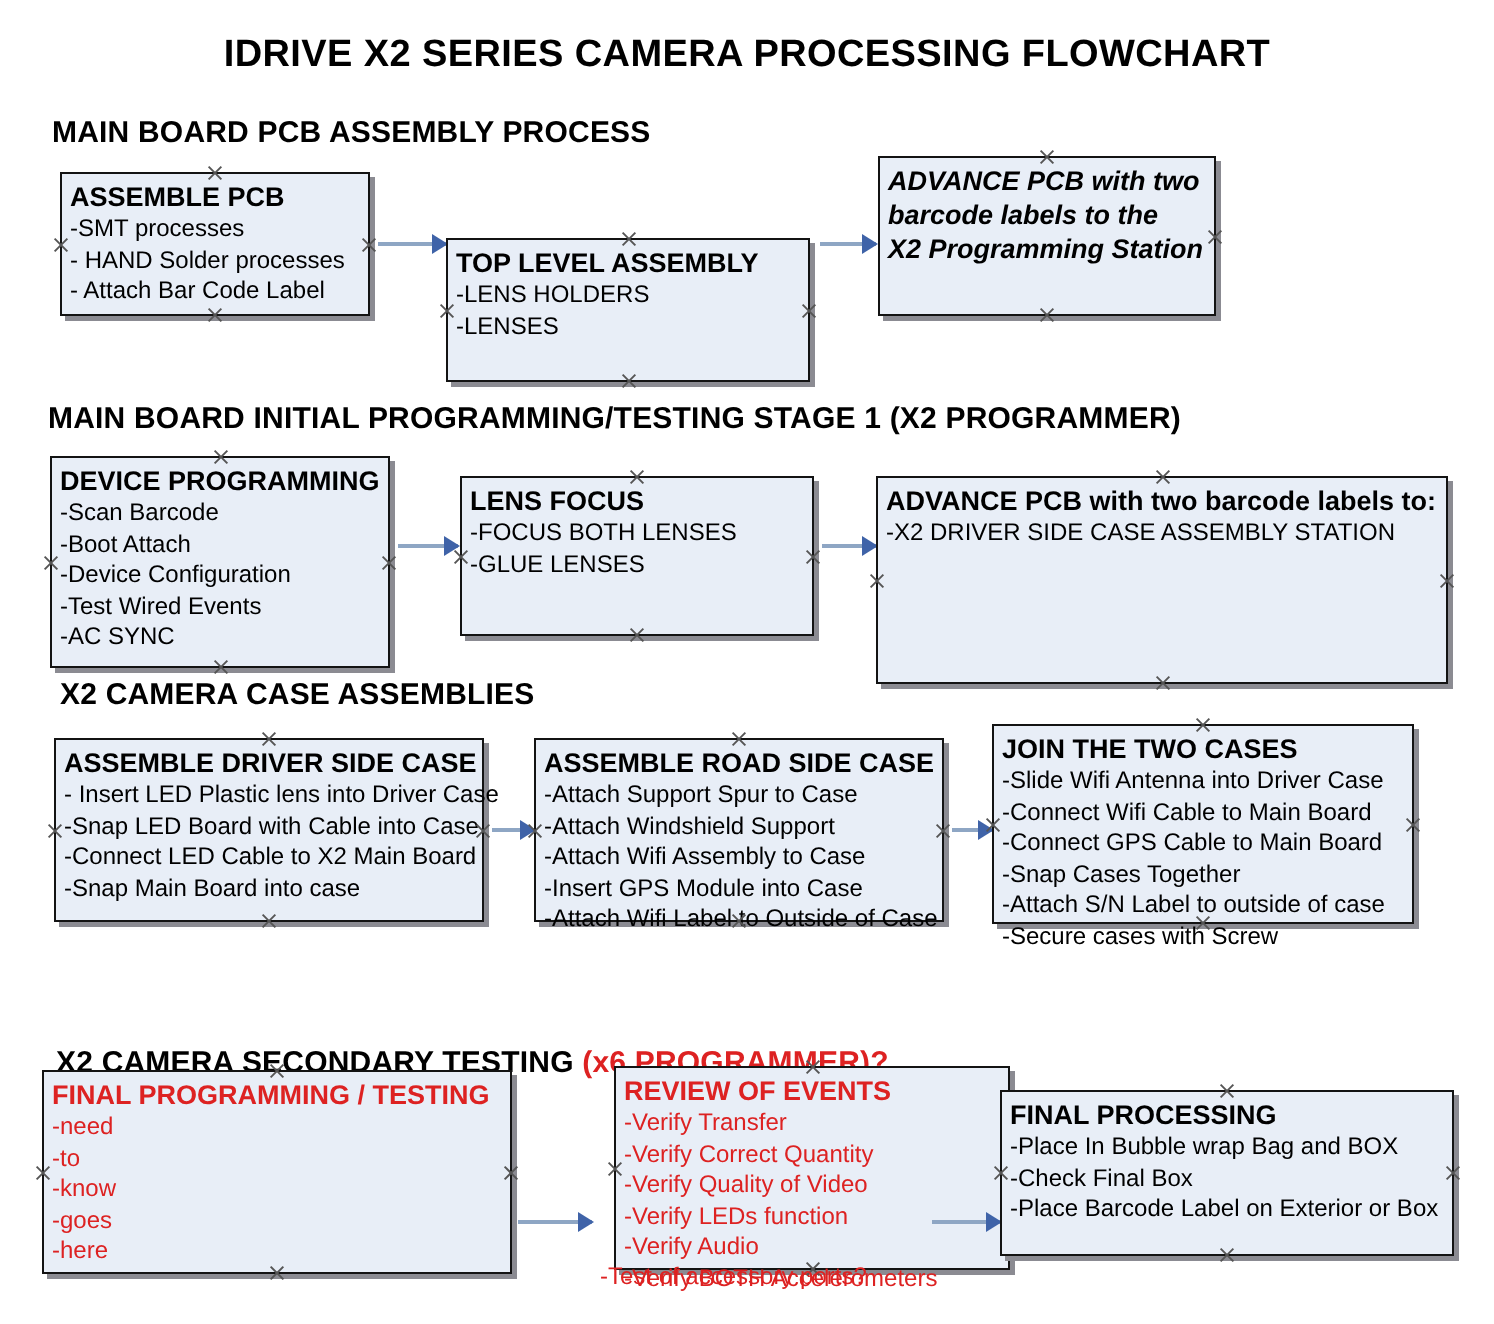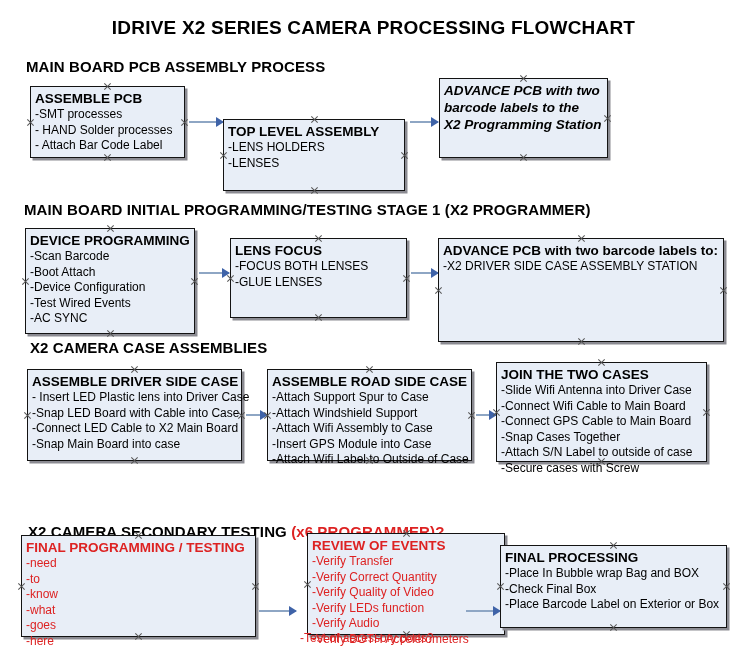--- a/index.html
+++ b/index.html
@@ -269,21 +269,20 @@
 
 <div class="section-head" style="left:28px; top:487px;margin-top:36px;">
   <span>X2 CAMERA SECONDARY TESTING </span><span class="accent">(x6 PROGRAMMER)?</span>
 </div>
 
 <div class="node red" style="left:21px; top:535px; width:235px; height:102px;">
   <div class="n-title">FINAL PROGRAMMING / TESTING</div>
   <div class="n-line">-need</div>
   <div class="n-line">-to</div>
   <div class="n-line">-know</div>
-  <div class="n-line">-what</div>
   <div class="n-line">-goes</div>
   <div class="n-line">-here</div>
   <span class="handle h-top"></span>
   <span class="handle h-bottom"></span>
   <span class="handle h-left"></span>
   <span class="handle h-right"></span>
 </div>
 
 <div class="connector" style="left:259px; top:606px; width:37px;">
   <span class="c-line"></span>

